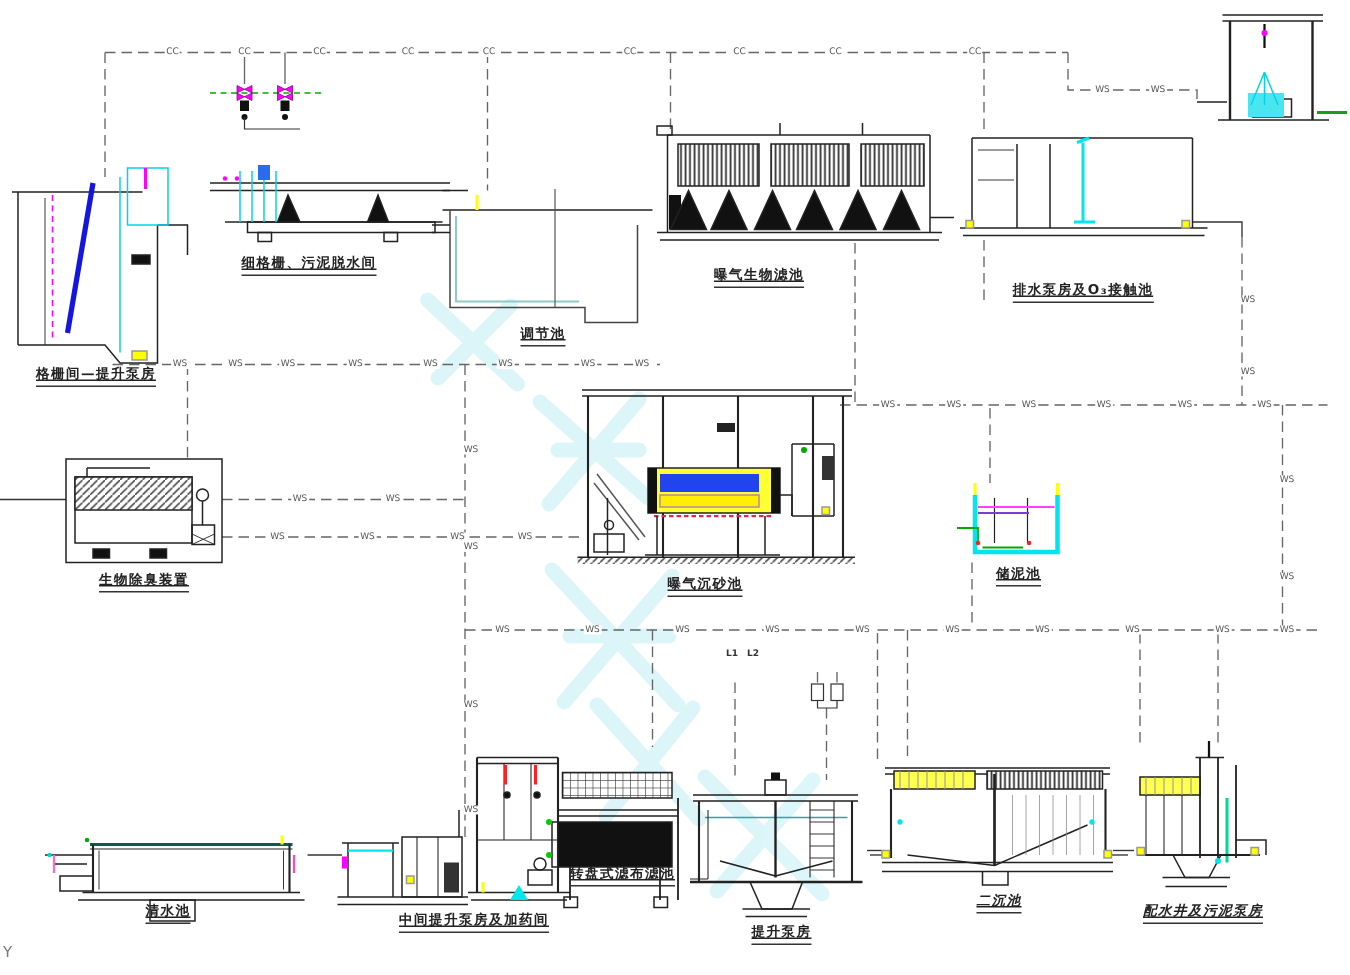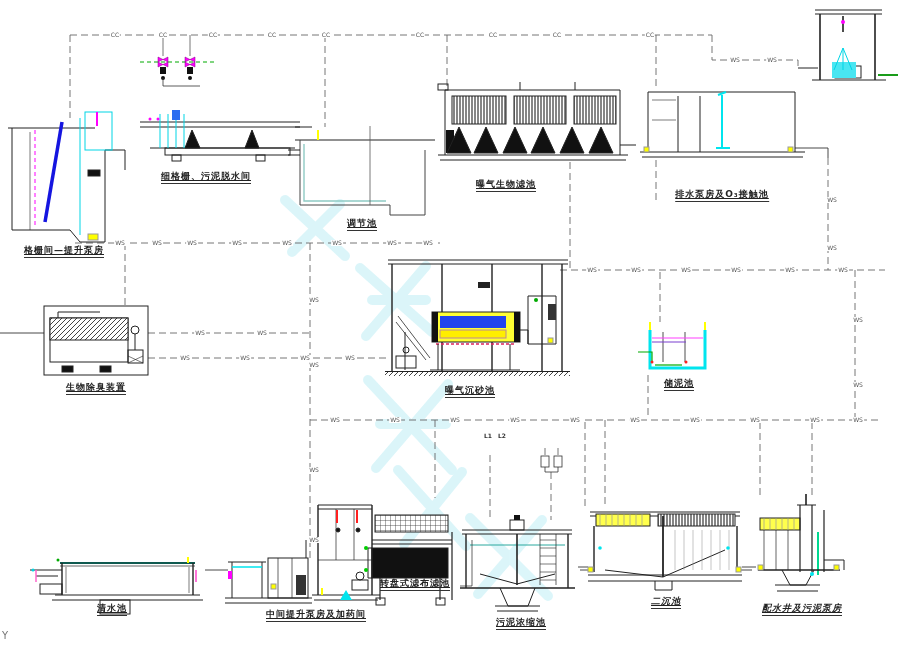--- a/index.html
+++ b/index.html
@@ -366,21 +366,21 @@
   <div class="unit-label" style="left:206px;top:172px;">细格栅、污泥脱水间</div>
   <div class="unit-label" style="left:362px;top:219px;">调节池</div>
   <div class="unit-label" style="left:506px;top:180px;">曝气生物滤池</div>
   <div class="unit-label" style="left:722px;top:190px;">排水泵房及O₃接触池</div>
   <div class="unit-label" style="left:96px;top:383px;">生物除臭装置</div>
   <div class="unit-label" style="left:470px;top:386px;">曝气沉砂池</div>
   <div class="unit-label" style="left:679px;top:379px;">储泥池</div>
   <div class="unit-label" style="left:112px;top:604px;">清水池</div>
   <div class="unit-label" style="left:272px;top:610px;margin-left:44px;">中间提升泵房及加药间</div>
   <div class="unit-label" style="left:388px;top:579px;margin-left:27px;">转盘式滤布滤池</div>
-  <div class="unit-label" style="left:521px;top:618px;">污泥浓缩池</div>
+  <div class="unit-label" style="left:521px;top:618px;">提升泵房</div>
   <div class="unit-label" style="left:666px;top:597px;font-style:italic;">二沉池</div>
   <div class="unit-label" style="left:802px;top:604px;font-style:italic;">配水井及污泥泵房</div>
 
   <span class="tiny-label" style="left:484px;top:433px;font-weight:bold;">L1</span>
   <span class="tiny-label" style="left:498px;top:433px;font-weight:bold;">L2</span>
 
   <div id="pipe-labels">
       <span class="pipe-label" style="left: 115px; top: 35px;">CC</span>
       <span class="pipe-label" style="left: 163px; top: 35px;">CC</span>
       <span class="pipe-label" style="left: 213px; top: 35px;">CC</span>

